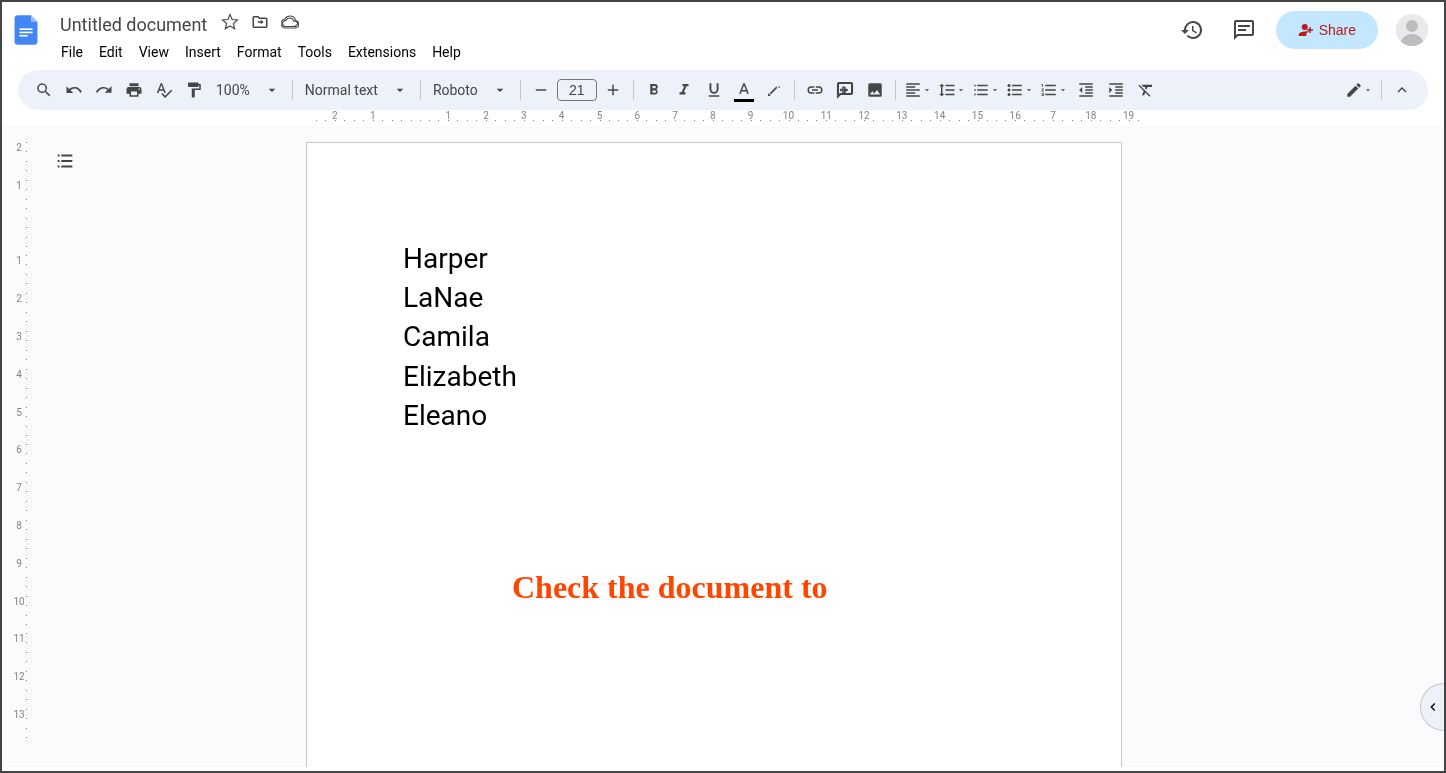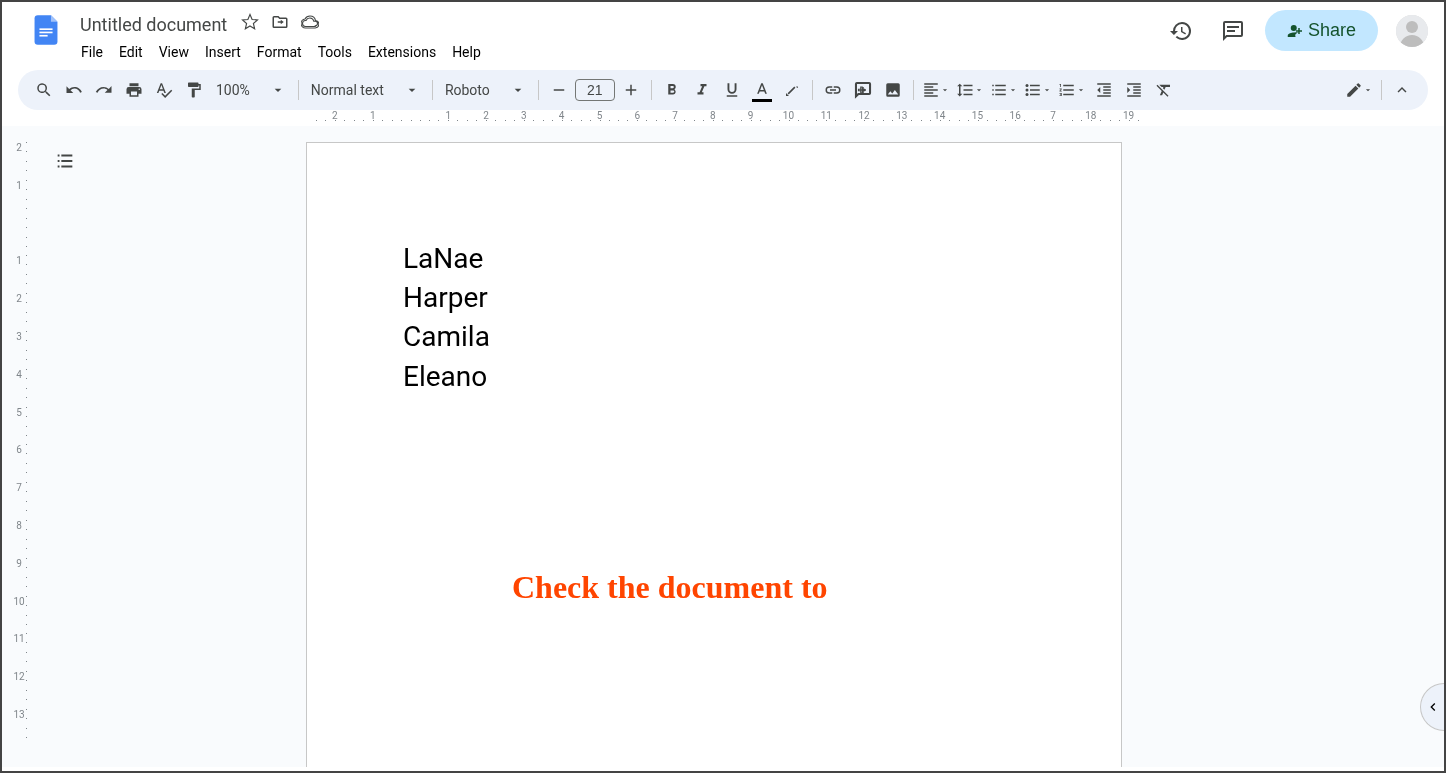--- a/index.html
+++ b/index.html
@@ -1,34 +1,34 @@
 <!DOCTYPE html>
 <html><head>
 <meta charset="utf-8">
 <style>
 * { margin: 0; padding: 0; box-sizing: border-box; }
 body { font-family: "Google Sans", Roboto, Arial, sans-serif; background: #fff; overflow: hidden; width: 1446px; height: 773px; position: relative; border: 2px solid #444; }
-.header { display: flex; align-items: flex-start; padding: 8px 16px 0 24px; height: 64px; }
+.header { display: flex; align-items: flex-start; padding: 8px 16px 0 4px; height: 64px; }
 .logo { width: 40px; height: 40px; display: flex; align-items: center; justify-content: center; margin-right: 8px; }
 .title-area { flex: 1; }
 .title-row { display: flex; align-items: center; gap: 8px; height: 28px; }
 .doc-title { font-size: 18px; color: #444746; padding: 2px 6px; }
 .title-icons { display: flex; gap: 12px; color: #444746; }
 .title-icons svg { width: 18px; height: 18px; }
 .menu-row { display: flex; gap: 2px; height: 28px; align-items: center; }
 .menu-item { padding: 4px 7px; font-size: 14px; color: #000000; border-radius: 4px; cursor: pointer; }
 .header-right { display: flex; align-items: center; gap: 12px; }
 .icon-btn { width: 40px; height: 40px; display: flex; align-items: center; justify-content: center; border-radius: 50%; cursor: pointer; color: #444746; }
-.share-btn { background: #c2e7ff; color: #14532d; border: none; border-radius: 100px; padding: 10px 22px; font-size: 18px; font-weight: 500; display: flex; align-items: center; gap: 3px; cursor: pointer; }
+.share-btn { background: #c2e7ff; color: #b91c1c; border: none; border-radius: 100px; padding: 10px 22px; font-size: 14px; font-weight: 500; display: flex; align-items: center; gap: 3px; cursor: pointer; }
 .avatar { width: 32px; height: 32px; border-radius: 50%; background: #ddd; overflow: hidden; margin-left: 6px; }
 .avatar svg { width: 32px; height: 32px; }
 .toolbar { margin: 4px 16px 0 16px; background: #edf2fa; border-radius: 24px; height: 40px; display: flex; align-items: center; padding: 0 12px; gap: 2px; }
 .tb-btn { min-width: 28px; height: 28px; display: flex; align-items: center; justify-content: center; border-radius: 4px; cursor: pointer; color: #444746; padding: 0 2px; }
 .tb-sep { width: 1px; height: 20px; background: #c7c7c7; margin: 0 4px; }
-.tb-select { display: flex; align-items: center; gap: 20px; padding: 0 6px; font-size: 14px; color: #444746; cursor: pointer; height: 28px; border-radius: 4px; }
+.tb-select { display: flex; align-items: center; gap: 14px; padding: 0 6px; font-size: 14px; color: #444746; cursor: pointer; height: 28px; border-radius: 4px; }
 .font-size-box { display: flex; align-items: center; gap: 2px; }
 .font-size-input { width: 40px; height: 22px; border: 1px solid #747775; border-radius: 4px; text-align: center; font-size: 14px; background: transparent; color: #444746; }
 .tb-spacer { flex: 1; }
 .ruler-h { height: 16px; margin-left: 34px; position: relative; font-size: 10px; color: #80868b; overflow: hidden; }
 .ruler-h-inner { position: absolute; left: 280px; top: 0; display: flex; }
 .ruler-tick { position: relative; width: 37.8px; text-align: center; }
 .ruler-tick::before { content: ''; position: absolute; left: 0; top: 10px; width: 100%; height: 1px; background: repeating-linear-gradient(to right, #80868b 0, #80868b 1px, transparent 1px, transparent 9.4px); }
 .main-area { display: flex; height: calc(100% - 128px); background: #f9fbfd; }
 .ruler-v { width: 34px; background: #f9fbfd; font-size: 10px; color: #80868b; padding-top: 16px; position: relative; }
 .ruler-v-inner { position: absolute; top: 16px; left: 0; width: 100%; }
@@ -349,23 +349,24 @@
       </div>
   </div>
   <div class="doc-scroll">
     <div class="outline-btn">
         <svg viewBox="0 0 24 24" width="22" height="22">
           <path d="M4 5h2v2H4zm4 0h12v2H8zM4 11h2v2H4zm4 0h12v2H8zM4 17h2v2H4zm4 0h12v2H8z"></path>
         </svg>
       </div>
     <div class="page">
       <div id="doc-content">
+          <div class="doc-line">Harper</div>
           <div class="doc-line">LaNae</div>
-          <div class="doc-line">Harper</div>
           <div class="doc-line">Camila</div>
+          <div class="doc-line">Elizabeth</div>
           <div class="doc-line">Eleano</div>
         </div>
     </div>
   </div>
 </div>
 
 <div class="annotation">
   <div>Check the document to</div>
 </div>
 

